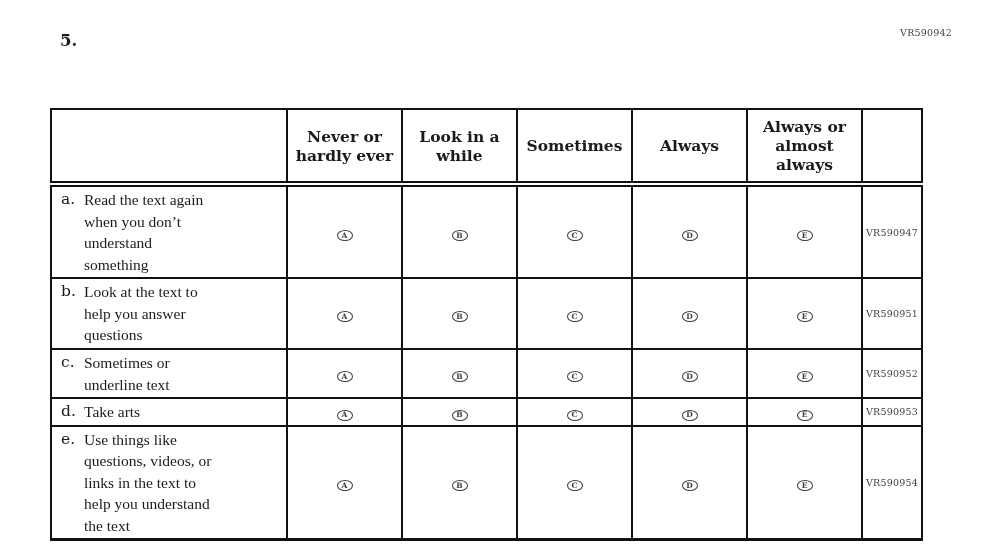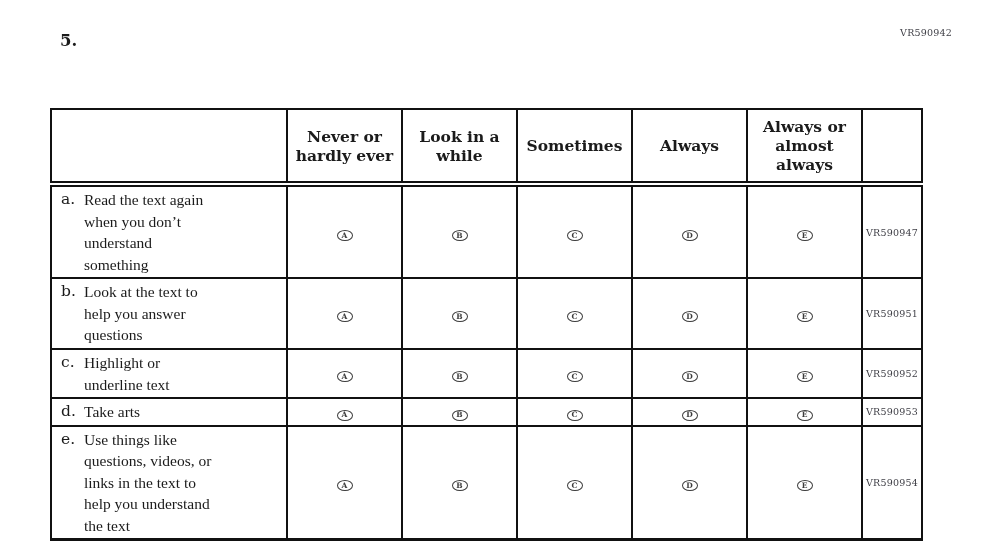--- a/index.html
+++ b/index.html
@@ -217,21 +217,21 @@
         <td class="bcell"><span class="bubble">
               <span class="bl">E</span>
             </span></td>
         <td class="code-cell"><span>VR590951</span></td>
       </tr>
 
       <tr class="r-c">
         <td class="label-cell">
           <div class="labwrap">
             <span class="rletter">c.</span>
-            <span class="rtext">Highlight or
+            <span class="rtext">Sometimes or
 underline text</span>
           </div>
         </td>
         <td class="bcell"><span class="bubble">
               <span class="bl">A</span>
             </span></td>
         <td class="bcell"><span class="bubble">
               <span class="bl">B</span>
             </span></td>
         <td class="bcell"><span class="bubble">

